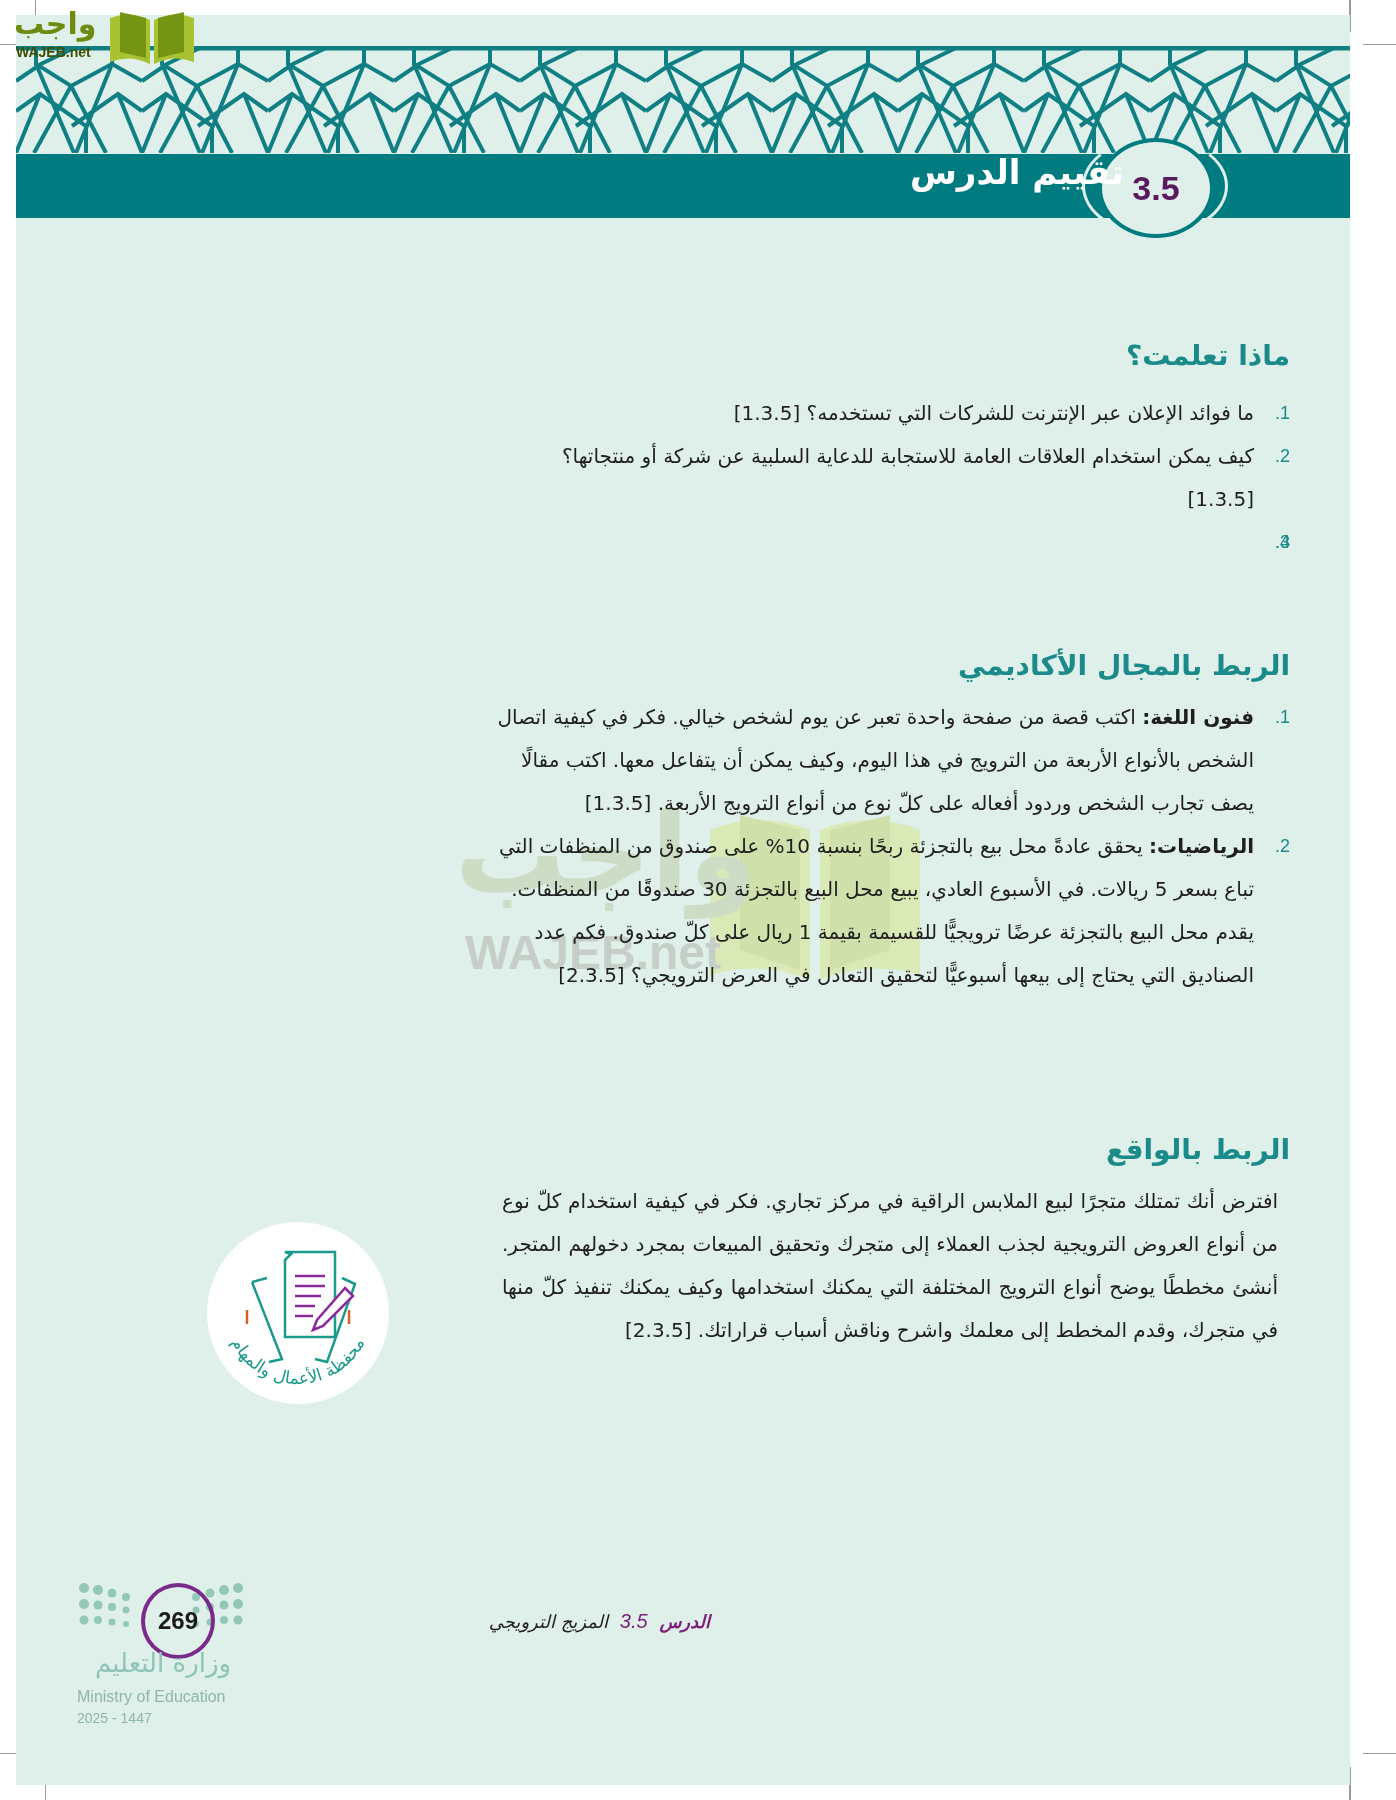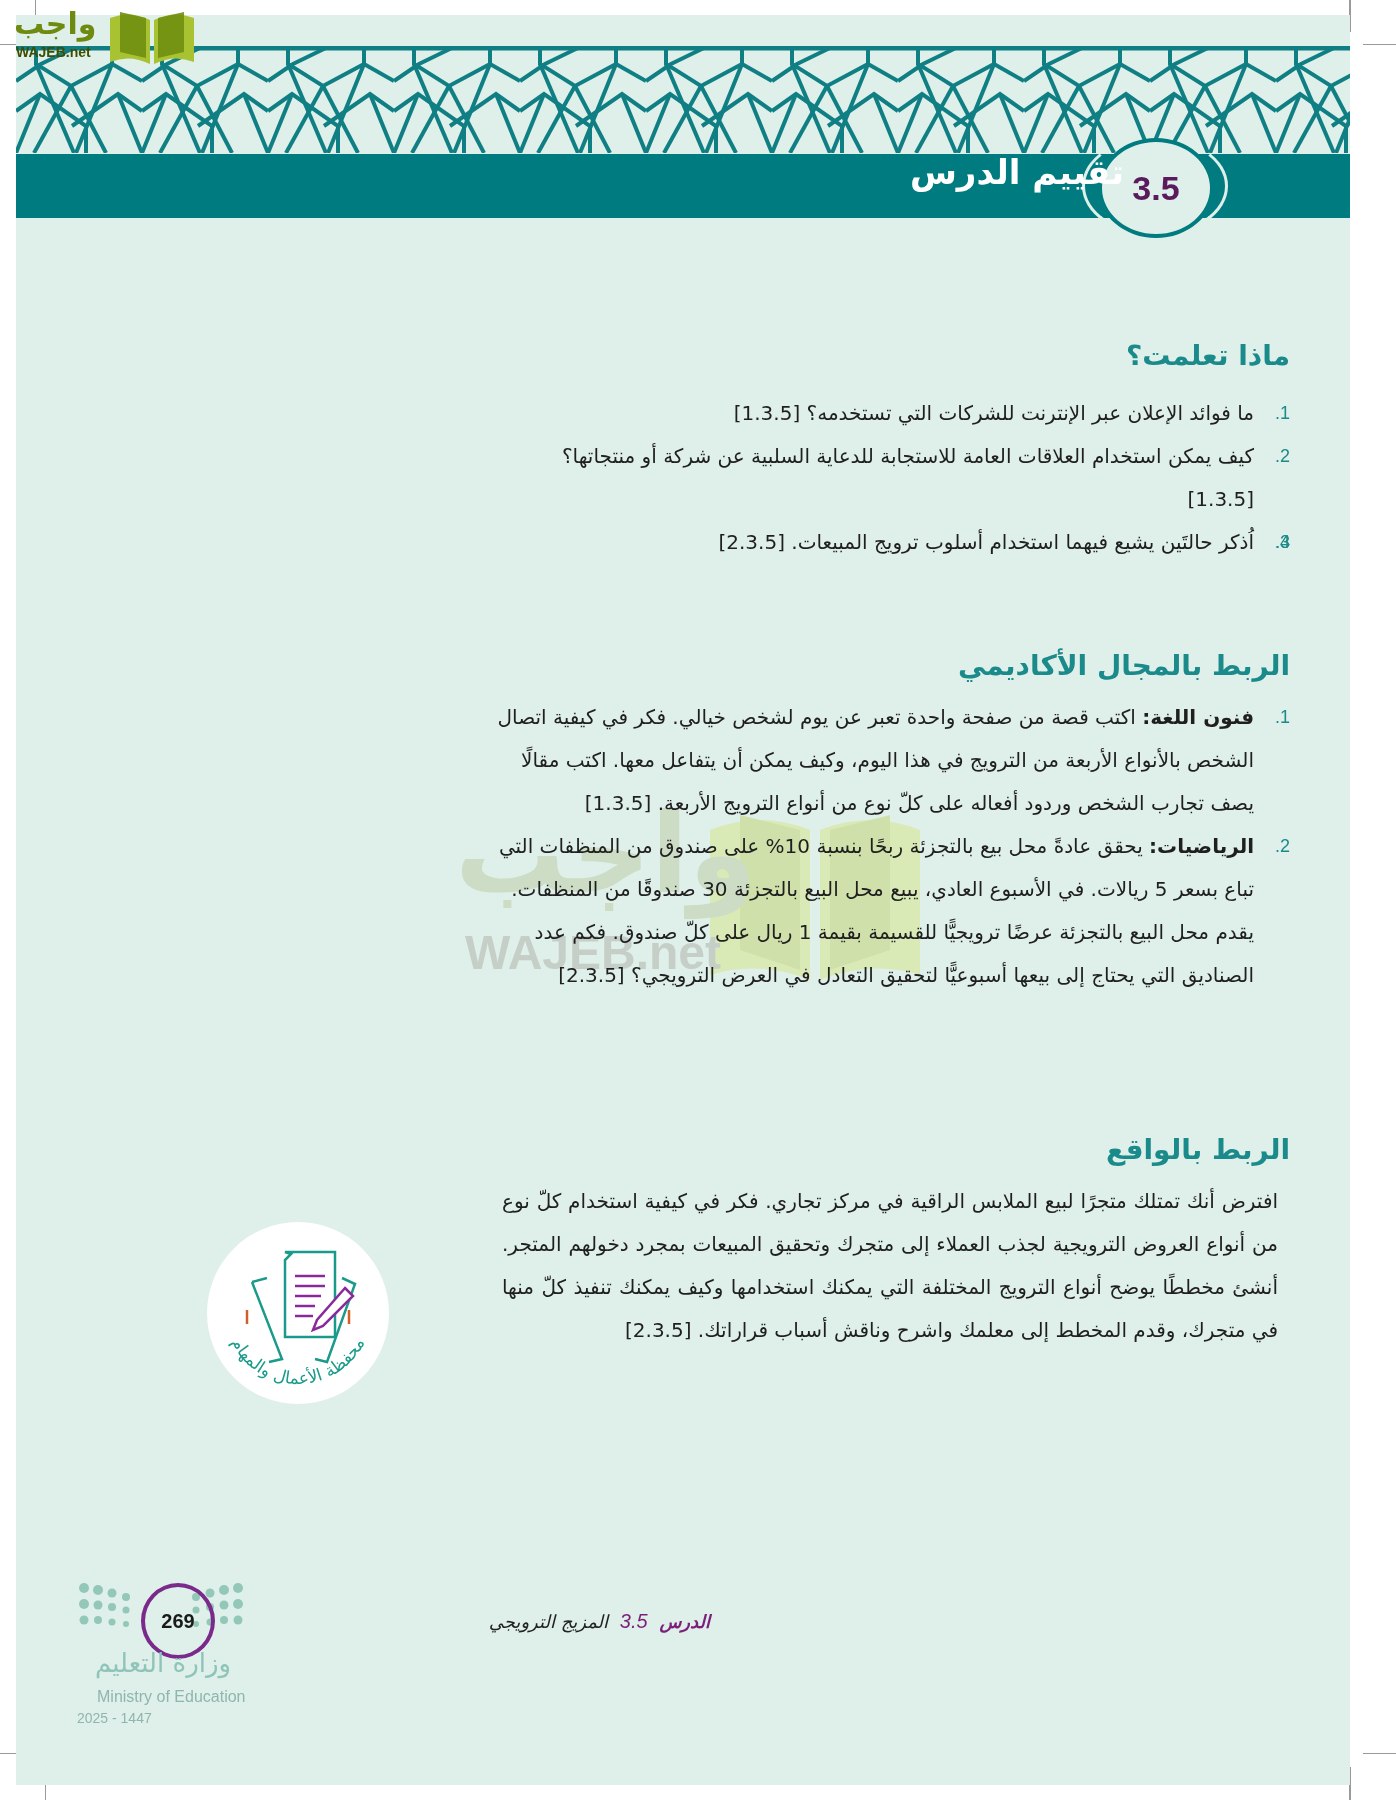--- a/index.html
+++ b/index.html
@@ -65,23 +65,23 @@
   .footer-lesson .lbl { color: #7a1f7a; font-weight: bold; }
   .footer-lesson .num { color: #7a1f7a; font-family: "Liberation Sans", sans-serif; font-size: 20px; margin: 0 6px; }
   .moe {
     position: absolute; left: 76px; top: 1580px; width: 170px; height: 150px;
   }
   .page-num-circle {
     position: absolute; left: 141px; top: 1583px; width: 74px; height: 76px;
     border: 4px solid #7a2a8a; border-radius: 50%; box-sizing: border-box;
     display: flex; align-items: center; justify-content: center;
   }
-  .page-num-circle span { font-family: "Liberation Sans", sans-serif; font-weight: bold; font-size: 20px; color: #1a1a1a; }
+  .page-num-circle span { font-family: "Liberation Sans", sans-serif; font-weight: bold; font-size: 24px; color: #1a1a1a; }
   .moe-ar { position: absolute; left: 78px; top: 1648px; font-size: 26px; color: #8fc4b8; direction: rtl; width: 170px; text-align: center; }
-  .moe-en { position: absolute; left: 77px; top: 1688px; font-family: "Liberation Sans", sans-serif; font-size: 16px; color: #8fb5ae; margin-left: 20px; }
+  .moe-en { position: absolute; left: 77px; top: 1688px; font-family: "Liberation Sans", sans-serif; font-size: 16px; color: #8fb5ae; }
   .moe-yr { position: absolute; left: 77px; top: 1710px; font-family: "Liberation Sans", sans-serif; font-size: 14px; color: #8fb5ae; }
   .logo-top { position: absolute; left: 10px; top: 2px; width: 185px; height: 64px; }
   .logo-top .ar { position: absolute; left: 4px; top: 4px; font-size: 30px; font-weight: bold; color: #6e8a10; direction: rtl; }
   .logo-top .en { position: absolute; left: 6px; top: 42px; font-family: "Liberation Sans", sans-serif; font-weight: bold; font-size: 14px; color: #3f4d00; }
   .watermark { position: absolute; left: 455px; top: 800px; width: 480px; height: 180px; opacity: 0.45; pointer-events: none; }
   .watermark .ar { position: absolute; left: 0; top: -10px; font-size: 110px; font-weight: bold; color: #b9c79a; direction: rtl; }
   .watermark .en { position: absolute; left: 10px; top: 125px; font-family: "Liberation Sans", sans-serif; font-weight: bold; font-size: 48px; color: #a8a8a0; }
 </style>
 </head>
 <body>
@@ -152,21 +152,21 @@
   <span class="ar">واجب</span>
   <span class="en">WAJEB.net</span>
 </div>
 
 <div class="content" style="top:338px;">
   <h2 class="section-heading">ماذا تعلمت؟</h2>
   <ol class="qlist" style="margin-top:18px;">
     <li><span class="num">1.</span><span>ما فوائد الإعلان عبر الإنترنت للشركات التي تستخدمه؟ [1.3.5]</span></li>
     <li><span class="num">2.</span><span>كيف يمكن استخدام العلاقات العامة للاستجابة للدعاية السلبية عن شركة أو منتجاتها؟ [1.3.5]</span></li>
     <li><span class="num">3.</span></li>
-    <li><span class="num">4.</span><span>اُذكر حالتَين يشيع فيهما استخدام أسلوب ترويج المبيعات. [2.3.5]</span></li>
+    <li><span class="num">4.</span></li>
   </ol>
 </div>
 
 <div class="content" style="top:648px;">
   <h2 class="section-heading">الربط بالمجال الأكاديمي</h2>
   <ol class="qlist" style="margin-top:12px;">
     <li><span class="num">1.</span><b>فنون اللغة:</b><span> اكتب قصة من صفحة واحدة تعبر عن يوم لشخص خيالي. فكر في كيفية اتصال الشخص بالأنواع الأربعة من الترويج في هذا اليوم، وكيف يمكن أن يتفاعل معها. اكتب مقالًا يصف تجارب الشخص وردود أفعاله على كلّ نوع من أنواع الترويج الأربعة. [1.3.5]</span></li>
     <li><span class="num">2.</span><b>الرياضيات:</b><span> يحقق عادةً محل بيع بالتجزئة ربحًا بنسبة 10% على صندوق من المنظفات التي تباع بسعر 5 ريالات. في الأسبوع العادي، يبيع محل البيع بالتجزئة 30 صندوقًا من المنظفات. يقدم محل البيع بالتجزئة عرضًا ترويجيًّا للقسيمة بقيمة 1 ريال على كلّ صندوق. فكم عدد الصناديق التي يحتاج إلى بيعها أسبوعيًّا لتحقيق التعادل في العرض الترويجي؟ [2.3.5]</span></li>
   </ol>
 </div>

